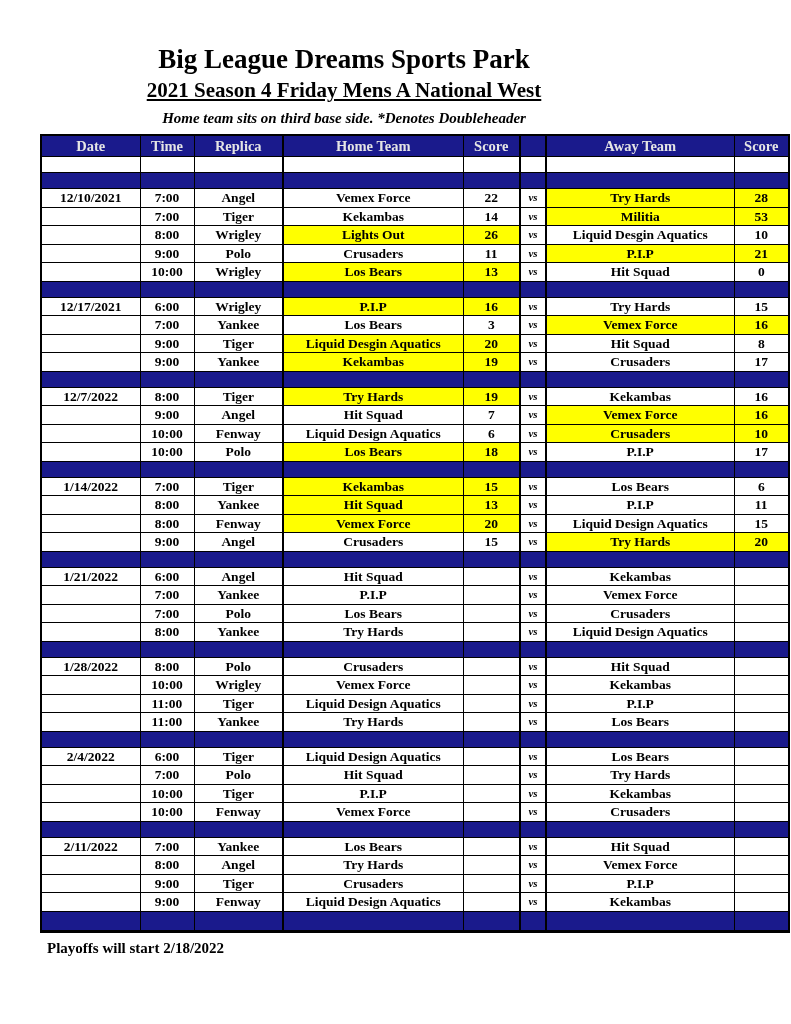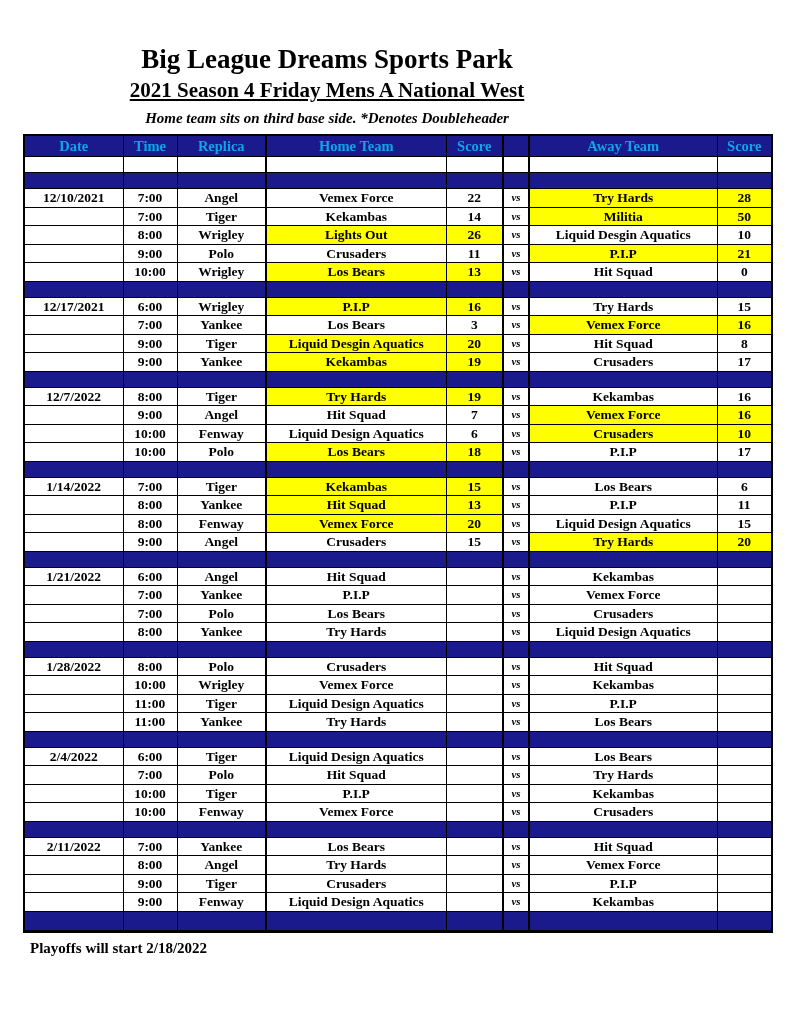--- a/index.html
+++ b/index.html
@@ -6,39 +6,39 @@
     --navy:#1a1a8c;
     --highlight:#ffff00;
     --border:#000000;
   }
   html,body{margin:0;padding:0;}
   body{
     width:791px;height:1024px;background:#ffffff;overflow:hidden;
     font-family:"Liberation Serif","DejaVu Serif",serif;
     color:#000;
   }
-  .page{width:654px;height:1024px;}
+  .page{width:654px;height:1024px;padding-left:17px;}
   .header-block{padding-top:44px;text-align:center;}
   .title{margin:0;font-size:27px;font-weight:bold;line-height:30px;}
   .subtitle{margin:5px 0 0 0;font-size:21px;font-weight:bold;line-height:23px;text-decoration:underline;}
   .note{margin:8px 0 0 0;font-size:15px;font-weight:bold;font-style:italic;line-height:17px;}
   table{
     border-collapse:collapse;table-layout:fixed;
     margin:7px 0 0 23px;width:748px;
     border:2px solid var(--border);
     border-bottom-width:3px;
   }
   th,td{
     border:1px solid var(--border);
     padding:0;text-align:center;vertical-align:middle;
     font-weight:bold;font-size:13.5px;line-height:1;
     overflow:hidden;white-space:nowrap;
   }
   th{
-    background:var(--navy);color:#0ea5e9;
+    background:var(--navy);color:#e5e5e5;
     height:20px;font-size:14.5px;
   }
   td{height:17.5px;background:#fff;}
   
   th:nth-child(4),td:nth-child(4){border-left-width:2px;}
   th:nth-child(6),td:nth-child(6){border-left-width:2px;border-right-width:2px;}
   tr.blank td{height:15px;}
   tr.sep td{background:var(--navy);height:15px;}
   tr.sep-last td{height:18px;}
   td.hl{background:var(--highlight);}
@@ -113,21 +113,21 @@
           <td class="hl">28</td>
         </tr>
         <tr>
           <td></td>
           <td>7:00</td>
           <td>Tiger</td>
           <td>Kekambas</td>
           <td>14</td>
           <td class="vs-cell">vs</td>
           <td class="hl">Militia</td>
-          <td class="hl">50</td>
+          <td class="hl">53</td>
         </tr>
         <tr>
           <td></td>
           <td>8:00</td>
           <td>Wrigley</td>
           <td class="hl">Lights Out</td>
           <td class="hl">26</td>
           <td class="vs-cell">vs</td>
           <td>Liquid Desgin Aquatics</td>
           <td>10</td>

